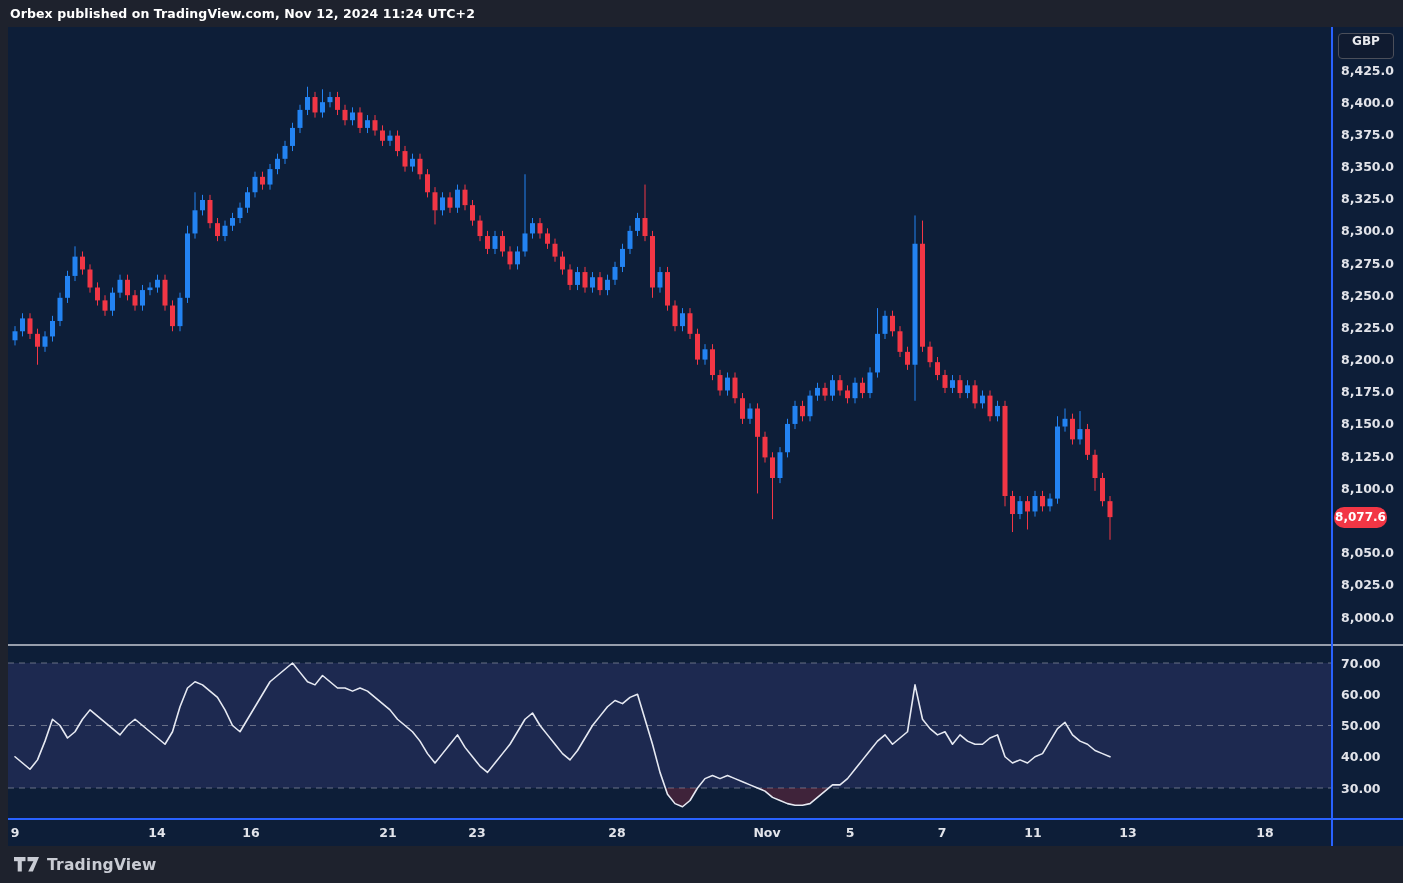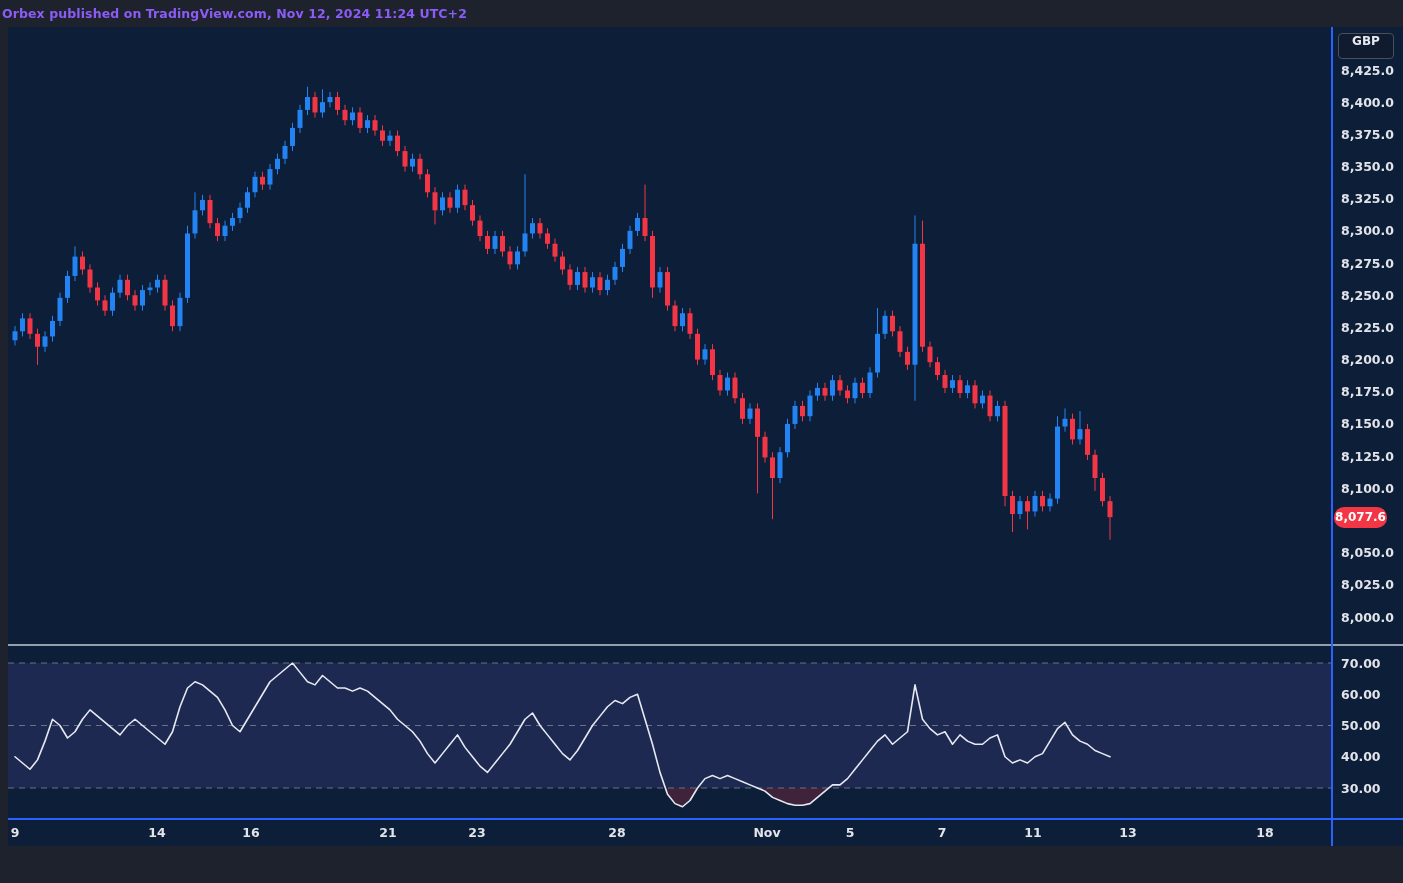--- a/index.html
+++ b/index.html
@@ -3,22 +3,22 @@
 <meta charset="utf-8">
 <style>
   html,body{margin:0;padding:0;background:#14161d;}
   .stage{
     position:relative;width:1403px;height:883px;overflow:hidden;
     background:#1e222d;
     font-family:"DejaVu Sans","Liberation Sans",sans-serif;
   }
   .header{
     position:absolute;left:0;top:0;width:100%;height:27px;
-    background:#1e222d;color:#8b5cf6;font-size:12.5px;font-weight:700;
-    line-height:27px;padding-left:2px;box-sizing:border-box;
+    background:#1e222d;color:#ffffff;font-size:12.5px;font-weight:700;
+    line-height:27px;padding-left:10px;box-sizing:border-box;
     letter-spacing:.1px;
   }
   .chart-wrap{
     position:absolute;left:8px;top:27px;width:1395px;height:819px;
     background:#0d1e38;
   }
   svg{display:block;}
   .badge-currency{
     position:absolute;left:1330px;top:6px;width:54px;height:24px;
     background:#101b30;border:1px solid #4b4f5a;border-radius:4px;
@@ -404,14 +404,24 @@
 
     <div class="badge-currency">
       <span>GBP</span>
     </div>
 
     <div class="badge-price" id="last-price-badge" style="background: rgb(242, 54, 69); top: 479.624px;">
       <span>8,077.6</span>
     </div>
   </div>
 
+  <div class="footer">
+    <svg width="25" height="16" viewBox="0 0 25 16">
+      <g fill="#c9ccd4">
+        <rect x="0" y="0" width="11.5" height="4.2"></rect>
+        <rect x="3.7" y="0" width="4.1" height="14.5"></rect>
+        <polygon points="13.5,0 25,0 18.9,14.5 14.2,14.5 19.4,4.2 13.5,4.2"></polygon>
+      </g>
+    </svg>
+    <span class="brand">TradingView</span>
+  </div>
 
 </div>
 
 </body></html>

